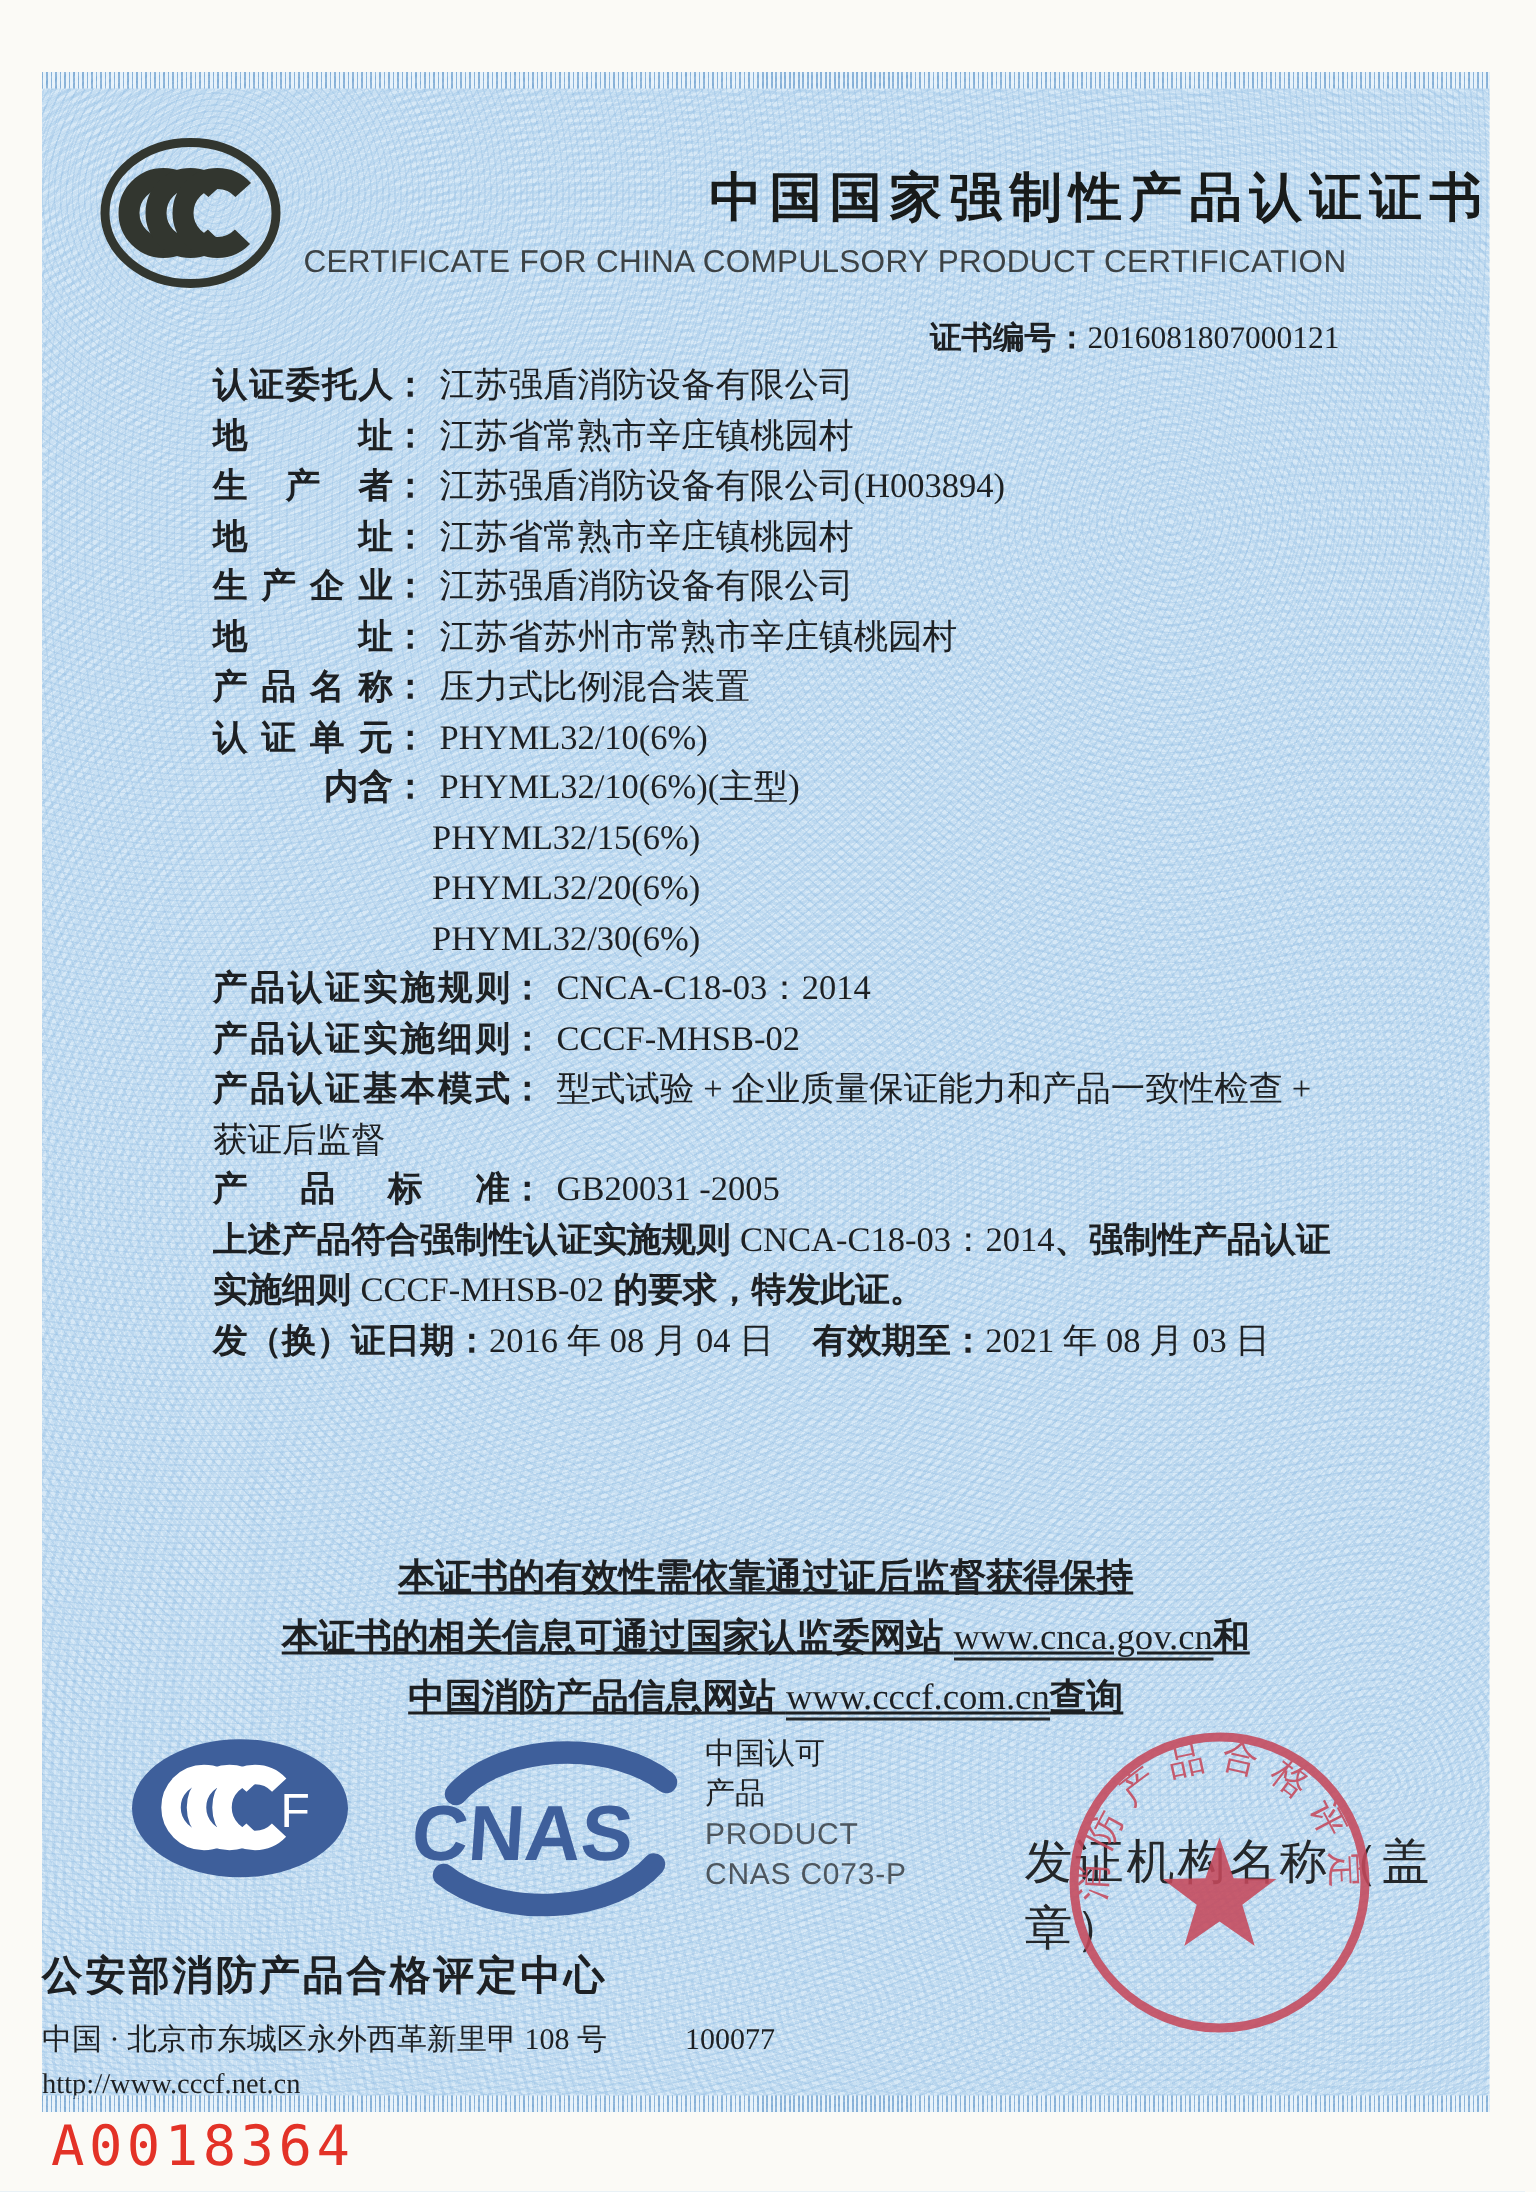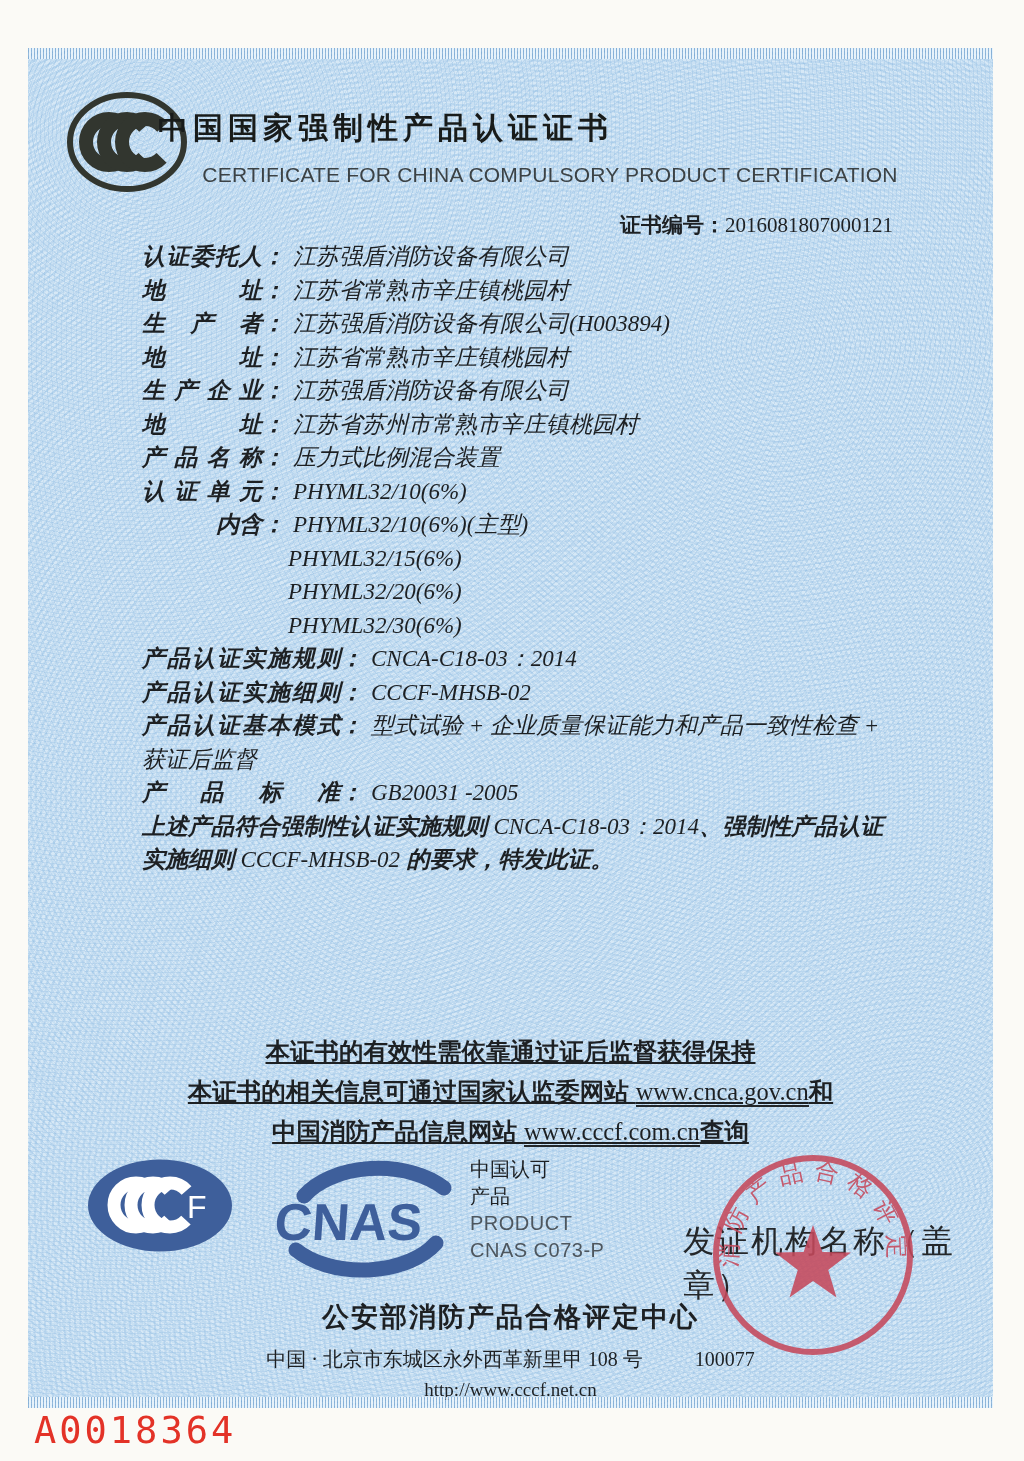--- a/index.html
+++ b/index.html
@@ -21,28 +21,28 @@
     content:"";position:absolute;left:0;right:0;height:11px;
     background:repeating-linear-gradient(90deg, rgba(96,148,198,.55) 0 1px, rgba(235,245,252,.9) 1px 3px);
   }
   .panel::before{top:0;}
   .panel::after{bottom:0;}
 
   .hei{font-family:"Liberation Sans",sans-serif;font-weight:700;}
   .song{font-family:"Liberation Serif",serif;font-weight:400;}
 
   .hdr-logo{position:absolute;left:36px;top:42px;}
-  .title-cn{position:absolute;top:60px;left:0;right:0;text-align:left;padding-left:130px;
-    font-size:30px;font-weight:700;letter-spacing:5px;color:#181b1a;}
+  .title-cn{position:absolute;top:60px;left:0;right:0;text-align:right;padding-left:130px;
+    font-size:35px;font-weight:700;letter-spacing:5px;color:#181b1a;}
   .title-en{position:absolute;top:115px;left:0;right:0;text-align:center;padding-left:79px;
     font-size:21px;color:#3c4245;letter-spacing:0.2px;}
   .certno{position:absolute;top:163px;right:100px;font-size:21px;}
   .certno .num{font-family:"Liberation Serif",serif;}
 
-  .body{position:absolute;left:114px;top:192px;width:852px;font-size:23px;font-style:italic;}
+  .body{position:absolute;left:114px;top:192px;width:852px;font-size:23px;}
   .row{line-height:33.5px;white-space:nowrap;}
   .lbl{display:inline-block;width:120px;text-align:justify;text-align-last:justify;vertical-align:bottom;}
   .lbl-right{text-align-last:right;}
   .lbl-w{display:inline-block;width:198px;text-align:justify;text-align-last:justify;vertical-align:bottom;}
   .colon{font-weight:700;}
   .val{font-family:"Liberation Serif",serif;margin-left:8px;}
   .indent-val{margin-left:146px;}
   .stmt .code{font-family:"Liberation Serif",serif;font-weight:400;}
   .first-issue{margin-left:248px;}
   .date-gap{display:inline-block;width:26px;}
@@ -54,21 +54,21 @@
   .cccf-logo{position:absolute;left:56px;top:1108px;}
   .cnas-logo{position:absolute;left:246px;top:1100px;}
   .accred{position:absolute;left:442px;top:1108px;font-size:20px;line-height:27px;}
   .accred .cn{font-family:"Liberation Serif",serif;color:#1d2023;}
   .accred .en{color:#4d565e;letter-spacing:0.5px;}
 
   .stamp-caption{position:absolute;left:655px;top:1172px;font-size:32px;letter-spacing:2px;
     font-family:"Liberation Serif",serif;color:#24272a;z-index:2;}
   .stamp{position:absolute;left:680px;top:1102px;z-index:3;opacity:.88;}
 
-  .issuer{position:absolute;left:0;right:0;top:1252px;text-align:center;}
+  .issuer{position:absolute;left:0;right:0;top:1252px;}
   .issuer .name{font-size:27px;font-weight:700;letter-spacing:2px;line-height:34px;}
   .issuer .addr{font-size:20px;font-family:Liberation Serif, serif;margin-top:12px;}
   .issuer .addr .pc{margin-left:52px;}
   .issuer .site{font-size:19px;font-family:"Liberation Serif",serif;margin-top:6px;}
 
   .serial{position:absolute;left:34px;top:1409px;font-size:37px;letter-spacing:3px;
     color:#e33227;font-family:"DejaVu Sans Mono","Liberation Mono",monospace;}
 </style>
 </head>
 <body>
@@ -103,20 +103,21 @@
     <div class="row"><span class="val indent-val">PHYML32/30(6%)</span></div>
     <div class="row"><span class="lbl-w hei">产品认证实施规则</span><span class="colon">：</span><span class="val">CNCA-C18-03：2014</span></div>
     <div class="row"><span class="lbl-w hei">产品认证实施细则</span><span class="colon">：</span><span class="val">CCCF-MHSB-02</span></div>
     <div class="row"><span class="lbl-w hei">产品认证基本模式</span><span class="colon">：</span><span class="val">型式试验 + 企业质量保证能力和产品一致性检查 +</span></div>
     <div class="row"><span class="val" style="margin-left:0">获证后监督</span></div>
     <div class="row"><span class="lbl-w hei">产品标准</span><span class="colon">：</span><span class="val">GB20031 -2005</span></div>
 
     <div class="row stmt hei"><span>上述产品符合强制性认证实施规则 </span><span class="code">CNCA-C18-03：2014</span><span>、强制性产品认证</span></div>
     <div class="row stmt hei"><span>实施细则 </span><span class="code">CCCF-MHSB-02</span><span> 的要求，特发此证。</span></div>
 
+    <div class="row"><span class="hei">发（换）证日期：</span><span class="song">2016 年 08 月 04 日</span><span class="date-gap"></span><span class="hei">有效期至：</span><span class="song">2021 年 08 月 03 日</span></div>
   </div>
 
   <div class="notice">
     <div class="nrow">本证书的有效性需依靠通过证后监督获得保持</div>
     <div class="nrow"><span>本证书的相关信息可通过国家认监委网站 </span><span class="url">www.cnca.gov.cn</span><span>和</span></div>
     <div class="nrow"><span>中国消防产品信息网站 </span><span class="url">www.cccf.com.cn</span><span>查询</span></div>
   </div>
 
   <div class="cccf-logo">
     <svg width="152" height="99" viewBox="0 0 152 99">

